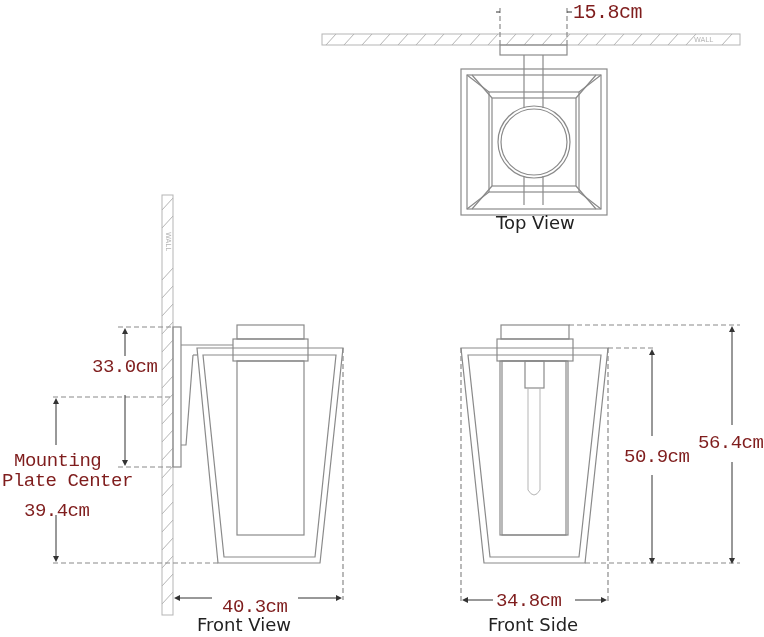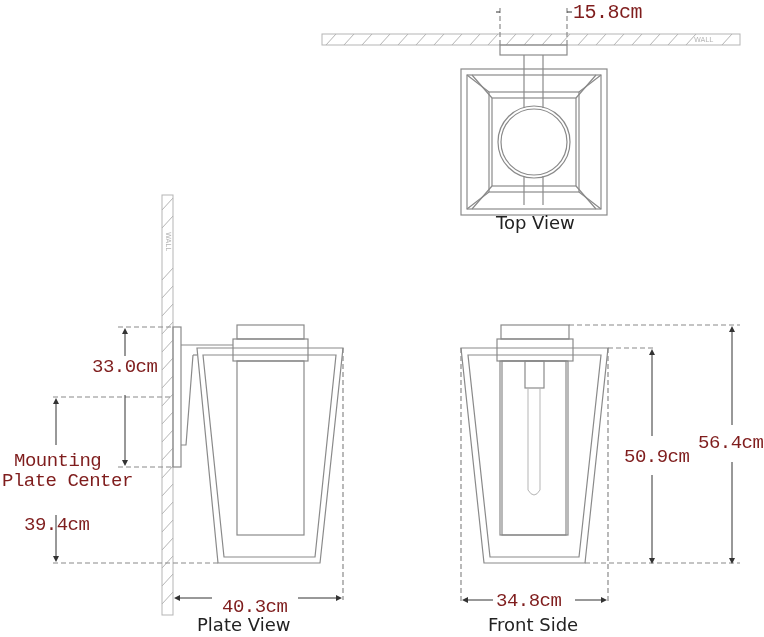--- a/index.html
+++ b/index.html
@@ -121,22 +121,22 @@
 
 <div class="walltxt" style="left:694px; top:36px;">WALL</div>
 <div class="walltxt" style="left:160px; top:232px; transform:rotate(90deg); transform-origin:left top; left:172px;">WALL</div>
 
 <div class="lbl" style="left:573px; top:1px; font-size:20px;">15.8cm</div>
 <div class="view" style="left:496px; top:212px;">Top View</div>
 
 <div class="lbl" style="left:92px; top:356px;">33.0cm</div>
 <div class="lbl" style="left:14px; top:450px; background:transparent;">Mounting</div>
 <div class="lbl" style="left:2px; top:470px; background:transparent;">Plate Center</div>
-<div class="lbl" style="left:24px; top:514px; background:transparent;text-align:right;">39.4cm</div>
+<div class="lbl" style="left:24px; top:500px; background:transparent;text-align:right;">39.4cm</div>
 
 <div class="lbl" style="left:222px; top:588px;margin-top:8px;">40.3cm</div>
-<div class="view" style="left:197px; top:614px;">Plate View</div>
+<div class="view" style="left:197px; top:614px;">Front View</div>
 
 <div class="lbl" style="left:496px; top:590px;">34.8cm</div>
 <div class="view" style="left:488px; top:614px;">Front Side</div>
 
 <div class="lbl" style="left:618px; top:446px;margin-left:6px;">50.9cm</div>
 <div class="lbl" style="left:698px; top:432px;">56.4cm</div>
 
 </body></html>

